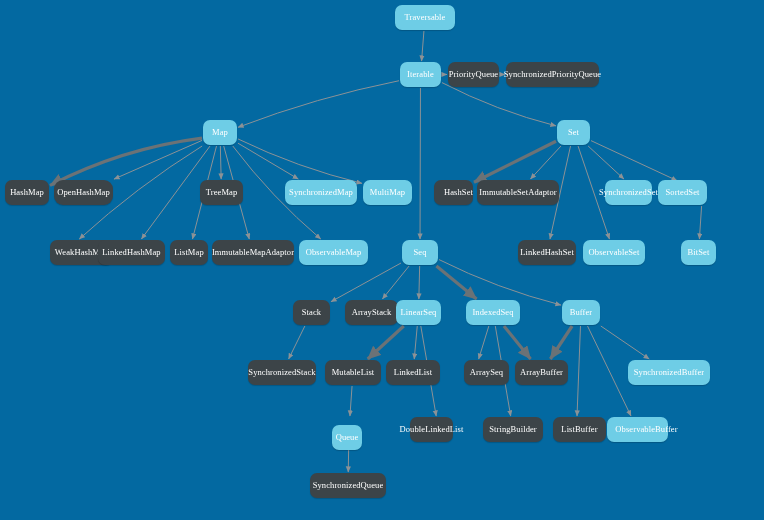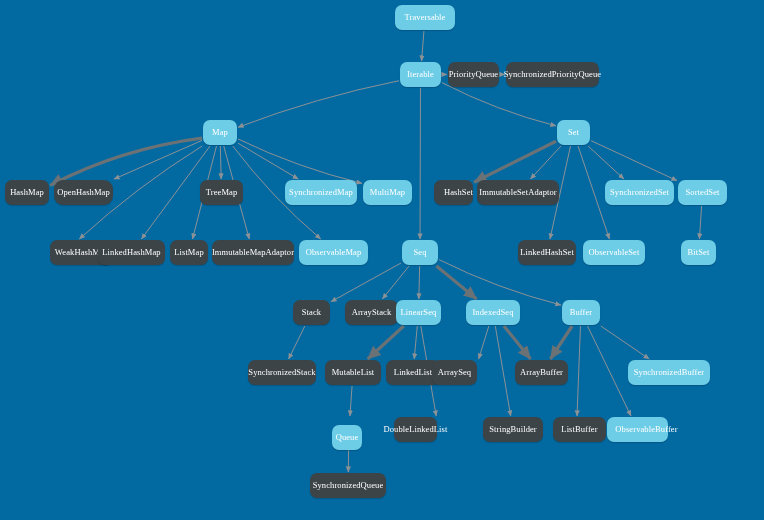--- a/index.html
+++ b/index.html
@@ -130,24 +130,24 @@
       </div>
       <div class="node trait" style="left: 363px; top: 180px; width: 49px;">
         <span>MultiMap</span>
       </div>
       <div class="node cls" style="left: 434px; top: 180px; width: 39px; padding-left: 16px;">
         <span>HashSet</span>
       </div>
       <div class="node cls" style="left: 477px; top: 180px; width: 82px;">
         <span>ImmutableSetAdaptor</span>
       </div>
-      <div class="node trait" style="left: 605px; top: 180px; width: 69px;">
+      <div class="node trait" style="left: 605px; top: 180px; width: 47px;">
         <span>SynchronizedSet</span>
       </div>
-      <div class="node trait" style="left: 678px; top: 180px; width: 49px;">
+      <div class="node trait" style="left: 658px; top: 180px; width: 49px;">
         <span>SortedSet</span>
       </div>
       <div class="node cls" style="left: 30px; top: 240px; width: 63px; margin-left: 20px;">
         <span>WeakHashMap</span>
       </div>
       <div class="node cls" style="left: 98px; top: 240px; width: 67px;">
         <span>LinkedHashMap</span>
       </div>
       <div class="node cls" style="left: 170px; top: 240px; width: 38px;">
         <span>ListMap</span>
@@ -187,33 +187,33 @@
       </div>
       <div class="node cls" style="left: 248px; top: 360px; width: 68px;">
         <span>SynchronizedStack</span>
       </div>
       <div class="node cls" style="left: 325px; top: 360px; width: 56px;">
         <span>MutableList</span>
       </div>
       <div class="node cls" style="left: 386px; top: 360px; width: 54px;">
         <span>LinkedList</span>
       </div>
-      <div class="node cls" style="left: 432px; top: 360px; width: 45px;">
+      <div class="node cls" style="left: 464px; top: 360px; width: 45px;">
         <span>ArraySeq</span>
       </div>
       <div class="node cls" style="left: 515px; top: 360px; width: 53px;">
         <span>ArrayBuffer</span>
       </div>
       <div class="node trait" style="left: 628px; top: 360px; width: 82px;">
         <span>SynchronizedBuffer</span>
       </div>
       <div class="node trait" style="left: 332px; top: 425px; width: 30px;">
         <span>Queue</span>
       </div>
-      <div class="node cls" style="left: 394px; top: 417px; width: 43px;">
+      <div class="node cls" style="left: 410px; top: 417px; width: 43px;">
         <span>DoubleLinkedList</span>
       </div>
       <div class="node cls" style="left: 483px; top: 417px; width: 60px;">
         <span>StringBuilder</span>
       </div>
       <div class="node cls" style="left: 553px; top: 417px; width: 53px;">
         <span>ListBuffer</span>
       </div>
       <div class="node trait" style="left: 607px; top: 417px; width: 61px; padding-left: 24px;">
         <span>ObservableBuffer</span>

